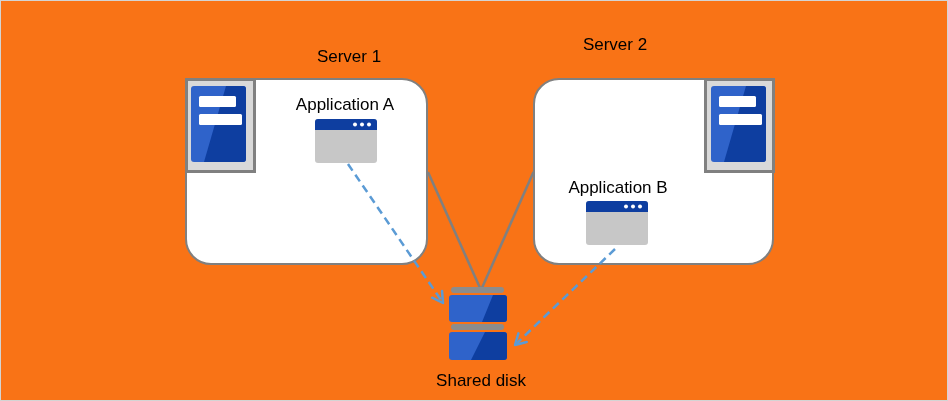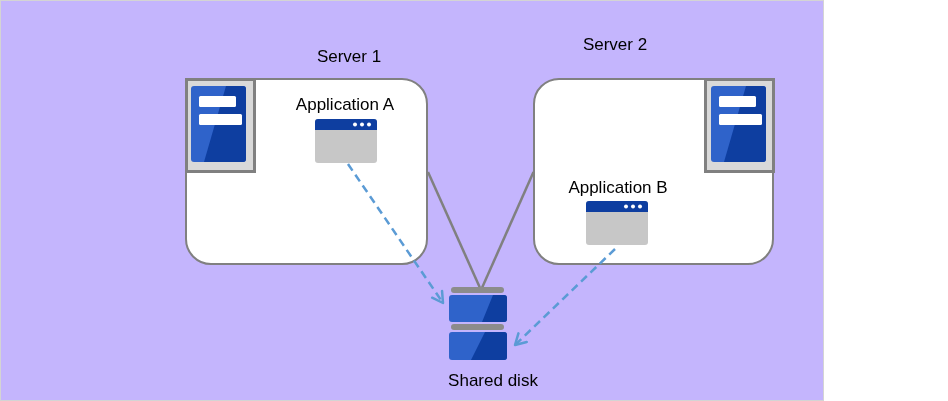--- a/index.html
+++ b/index.html
@@ -11,23 +11,23 @@
     --app_body: #c7c7c7;
     --disk_bar: #8c8c8c;
     --canvas_border: #d4d4d4;
     --text: #000000;
   }
   html, body { margin: 0; padding: 0; background: #ffffff; }
   body { font-family: "Liberation Sans", sans-serif; }
 
   .canvas {
     position: relative;
-    width: 824px;
+    width: 948px;
     height: 401px;
-    background: #c4b5fd;
+    background: #f97316;
     border: 1px solid var(--canvas_border);
     box-sizing: border-box;
     overflow: hidden;
   }
 
   .server-box {
     position: absolute;
     background: #ffffff;
     border: 2.5px solid var(--line_gray);
     border-radius: 26px;
@@ -71,21 +71,21 @@
     line-height: 21px;
     color: var(--text);
     text-align: center;
     white-space: nowrap;
     z-index: 7;
   }
   #server1-title  { left: 255px; top: 45px;  width: 186px; }
   #server2-title  { left: 521px; top: 33px;  width: 186px; }
   #app-a-label    { left: 251px; top: 93px;  width: 186px; }
   #app-b-label    { left: 524px; top: 176px; width: 186px; }
-  #shared-disk-label { left: 404px; top: 369px; width: 176px; }
+  #shared-disk-label { left: 392px; top: 369px; width: 176px; }
 
   svg .f-light { fill: var(--blue_light); }
   svg .f-dark  { fill: var(--blue_dark); }
   svg .f-white { fill: #ffffff; }
   svg .f-body  { fill: var(--app_body); }
   svg .f-bar   { fill: var(--disk_bar); }
   svg .stroke-gray { stroke: var(--line_gray); }
   svg .stroke-blue { stroke: var(--arrow_blue); }
 </style>
 </head>

